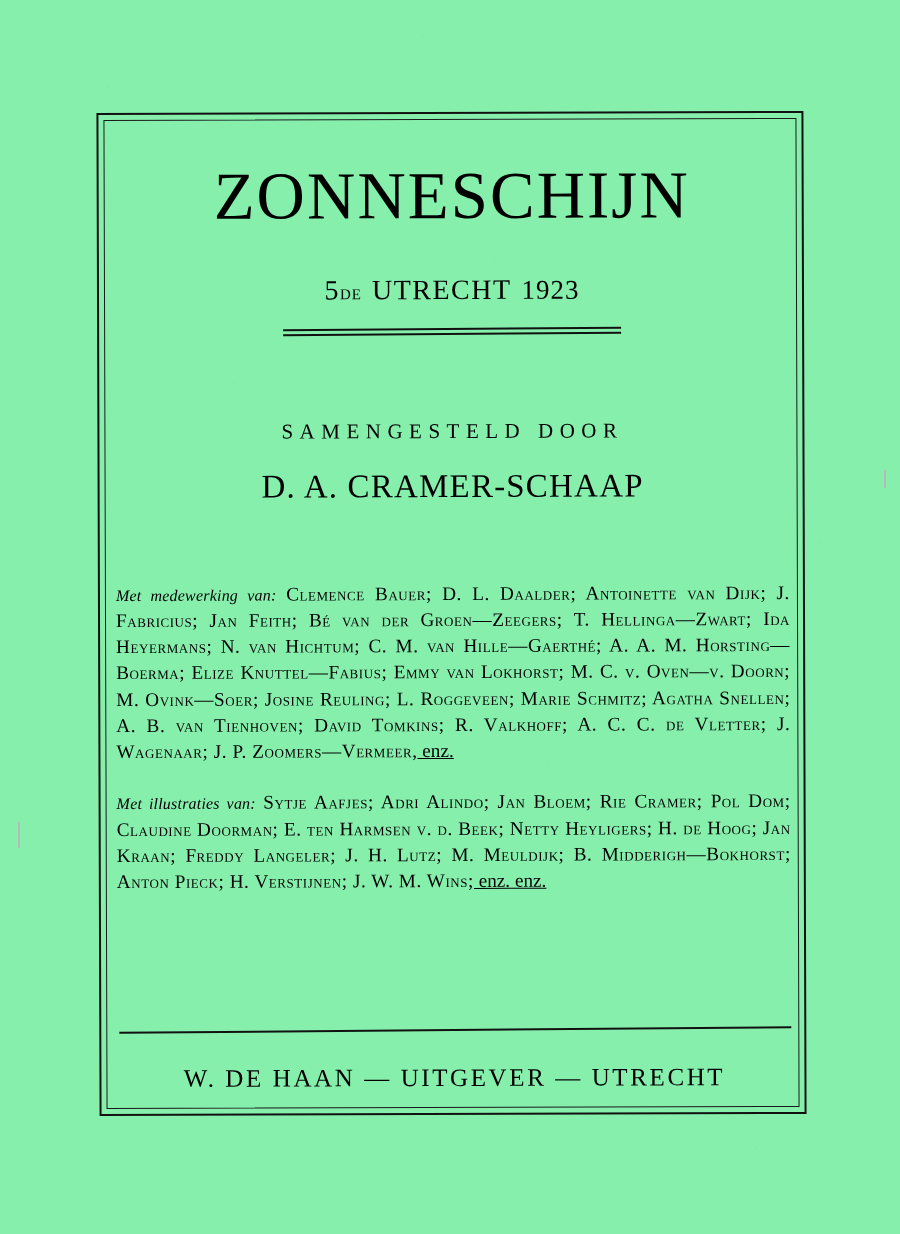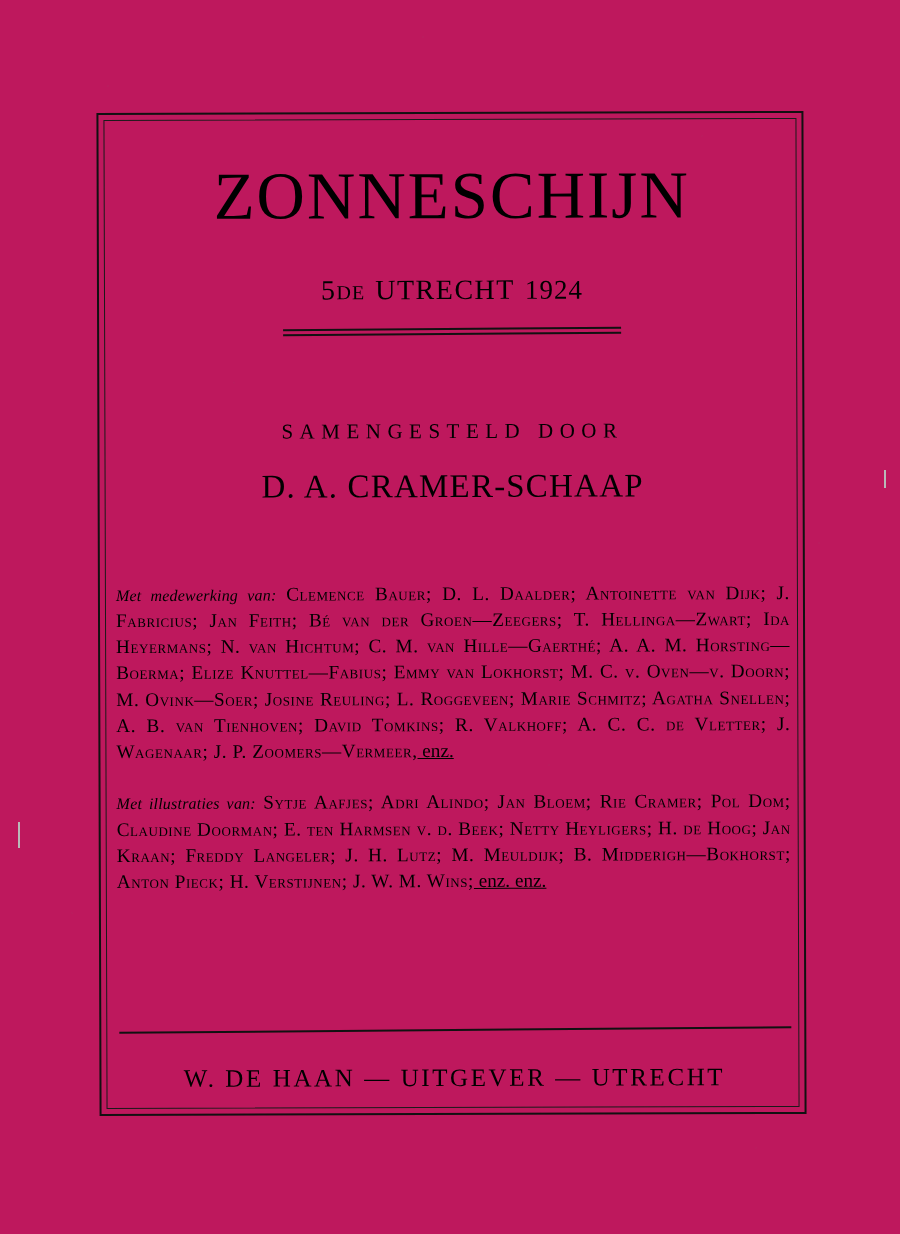--- a/index.html
+++ b/index.html
@@ -13,21 +13,21 @@
     font-family: "Liberation Serif", "DejaVu Serif", serif;
     color: #000000;
     position: relative;
     overflow: hidden;
   }
 
   
   #page {
     position: absolute;
     inset: 0;
-    background: #be185d;
+    background: #86efac;
   }
   
   #speckle {
     position: absolute;
     inset: 0;
     pointer-events: none;
     opacity: .5;
     background-image:
       radial-gradient(circle at 12% 7%, rgba(120,120,120,.10) 0 1px, transparent 1.2px),
       radial-gradient(circle at 47% 3%, rgba(120,120,120,.09) 0 1px, transparent 1.2px),
@@ -90,21 +90,21 @@
     white-space: nowrap;
   }
 
   #subtitle {
     margin-top: 28px;
     font-size: 28px;
     letter-spacing: 1.5px;
     white-space: nowrap;
   }
   #subtitle .num-lead { font-size: 28px; }
-  #subtitle .sc { font-size: 20px; letter-spacing: 1px; }
+  #subtitle .sc { font-size: 15px; letter-spacing: 1px; }
   #subtitle .gap { display: inline-block; width: 10px; }
   #subtitle .year { font-size: 27px; letter-spacing: 1px; }
 
   
   #rule-double {
     width: 338px;
     margin: 22px auto 0 auto;
     transform: rotate(-0.25deg);
   }
   #rule-double .r1 { height: 2px; background: #111; }
@@ -184,21 +184,21 @@
     <div id="frame-inner"></div>
   </div>
 
   <div id="content">
 
     <div class="masthead">
 
       <h1 id="title">ZONNESCHIJN</h1>
 
       <div id="subtitle">
-        <span class="num-lead">5</span><span class="sc">DE</span><span class="gap"></span><span>UTRECHT</span><span class="gap"></span><span class="year">1924</span>
+        <span class="num-lead">5</span><span class="sc">DE</span><span class="gap"></span><span>UTRECHT</span><span class="gap"></span><span class="year">1923</span>
       </div>
 
       <div id="rule-double">
         <div class="r1"></div>
         <div class="r2"></div>
       </div>
     </div>
 
     <div id="compiled-by">SAMENGESTELD DOOR</div>
 

